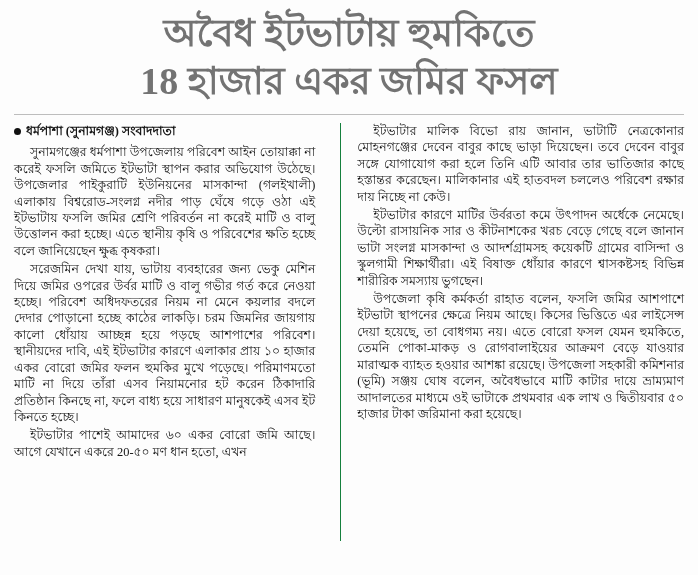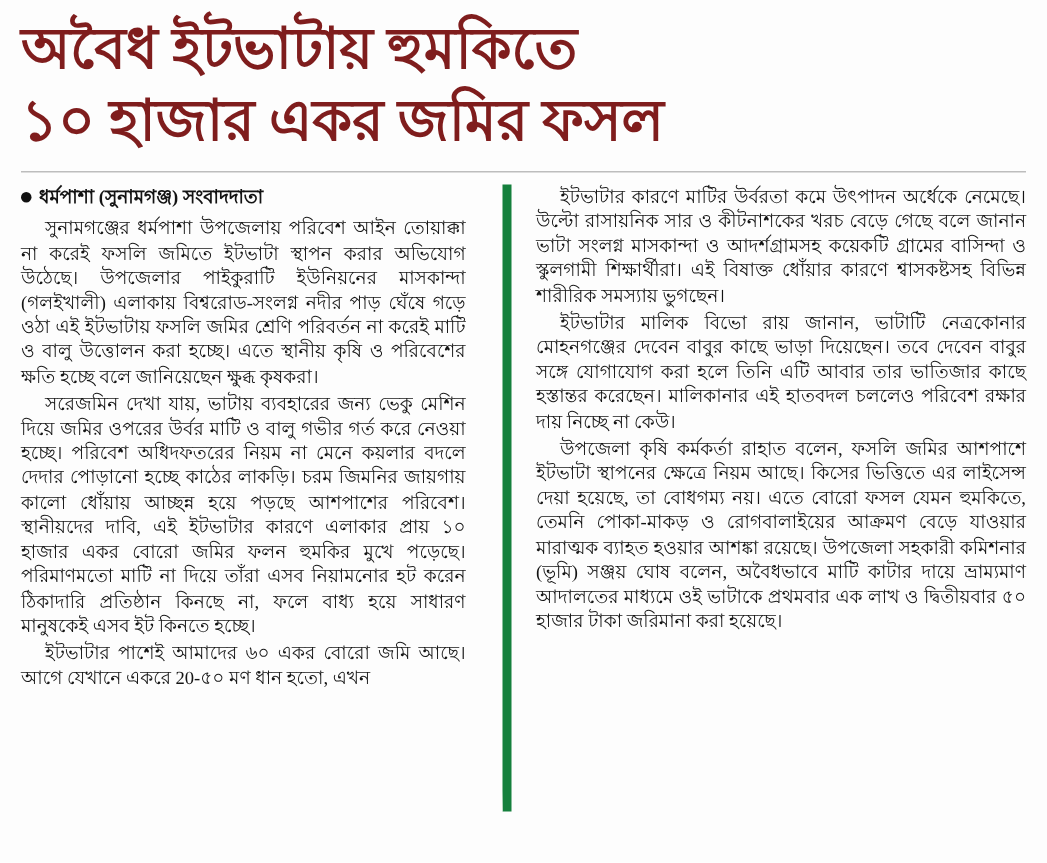--- a/index.html
+++ b/index.html
@@ -17,24 +17,24 @@
   .page {
     position: relative;
     width: 698px;
     height: 575px;
     box-sizing: border-box;
     padding: 10px 14px 6px 14px;
     background: #fdfdfd;
   }
   
   .headline {
-    text-align: left;
+    text-align: center;
     font-family: "Liberation Serif", serif;
     font-weight: bold;
-    color: #7f1d1d;
+    color: #737373;
     letter-spacing: 0px;
   }
   .headline .line1 {
     font-size: 38px;
     line-height: 46px;
     white-space: nowrap;
   }
   .headline .line2 {
     font-size: 38px;
     line-height: 46px;
@@ -55,21 +55,21 @@
   .col {
     width: 50%;
     position: relative;
     font-size: 12.4px;
     line-height: 16.4px;
     text-align: justify;
     text-justify: inter-word;
     color: #131313;
   }
   .col.left {
-    border-right: 6px solid #15803d;
+    border-right: 1px solid #15803d;
     padding-right: 25px;
     box-sizing: border-box;
   }
   .byline {
     font-weight: bold;
     font-size: 12.4px;
     margin-bottom: 5px;
     display: flex;
     align-items: center;
     gap: 5px;
@@ -99,39 +99,39 @@
     pointer-events: none;
   }
 </style>
 </head>
 <body>
 
 <div class="page">
 
   <div class="headline">
     <div class="line1">অবৈধ ইটভাটায় হুমকিতে</div>
-    <div class="line2">১০ হাজার একর জমির ফসল</div>
+    <div class="line2">18 হাজার একর জমির ফসল</div>
   </div>
 
   <div class="rule"></div>
 
   <div class="columns">
 
     <div class="col left">
       <div class="byline">
         <span class="bullet"></span>
         <span>ধর্মপাশা (সুনামগঞ্জ) সংবাদদাতা</span>
       </div>
       <p class="para first">সুনামগঞ্জের ধর্মপাশা উপজেলায় পরিবেশ আইন তোয়াক্কা না করেই ফসলি জমিতে ইটভাটা স্থাপন করার অভিযোগ উঠেছে। উপজেলার পাইকুরাটি ইউনিয়নের মাসকান্দা (গলইখালী) এলাকায় বিশ্বরোড-সংলগ্ন নদীর পাড় ঘেঁষে গড়ে ওঠা এই ইটভাটায় ফসলি জমির শ্রেণি পরিবর্তন না করেই মাটি ও বালু উত্তোলন করা হচ্ছে। এতে স্থানীয় কৃষি ও পরিবেশের ক্ষতি হচ্ছে বলে জানিয়েছেন ক্ষুব্ধ কৃষকরা।</p>
       <p class="para">সরেজমিন দেখা যায়, ভাটায় ব্যবহারের জন্য ভেকু মেশিন দিয়ে জমির ওপরের উর্বর মাটি ও বালু গভীর গর্ত করে নেওয়া হচ্ছে। পরিবেশ অধিদফতরের নিয়ম না মেনে কয়লার বদলে দেদার পোড়ানো হচ্ছে কাঠের লাকড়ি। চরম জিমনির জায়গায় কালো ধোঁয়ায় আচ্ছন্ন হয়ে পড়ছে আশপাশের পরিবেশ। স্থানীয়দের দাবি, এই ইটভাটার কারণে এলাকার প্রায় ১০ হাজার একর বোরো জমির ফলন হুমকির মুখে পড়েছে। পরিমাণমতো মাটি না দিয়ে তাঁরা এসব নিয়ামনোর হট করেন ঠিকাদারি প্রতিষ্ঠান কিনছে না, ফলে বাধ্য হয়ে সাধারণ মানুষকেই এসব ইট কিনতে হচ্ছে।</p>
       <p class="para">ইটভাটার পাশেই আমাদের ৬০ একর বোরো জমি আছে। আগে যেখানে একরে 20-৫০ মণ ধান হতো, এখন</p>
       <div class="fade"></div>
     </div>
 
     <div class="col right">
+      <p class="para">ইটভাটার মালিক বিভো রায় জানান, ভাটাটি নেত্রকোনার মোহনগঞ্জের দেবেন বাবুর কাছে ভাড়া দিয়েছেন। তবে দেবেন বাবুর সঙ্গে যোগাযোগ করা হলে তিনি এটি আবার তার ভাতিজার কাছে হস্তান্তর করেছেন। মালিকানার এই হাতবদল চললেও পরিবেশ রক্ষার দায় নিচ্ছে না কেউ।</p>
       <p class="para">ইটভাটার কারণে মাটির উর্বরতা কমে উৎপাদন অর্ধেকে নেমেছে। উল্টো রাসায়নিক সার ও কীটনাশকের খরচ বেড়ে গেছে বলে জানান ভাটা সংলগ্ন মাসকান্দা ও আদর্শগ্রামসহ কয়েকটি গ্রামের বাসিন্দা ও স্কুলগামী শিক্ষার্থীরা। এই বিষাক্ত ধোঁয়ার কারণে শ্বাসকষ্টসহ বিভিন্ন শারীরিক সমস্যায় ভুগছেন।</p>
-      <p class="para">ইটভাটার মালিক বিভো রায় জানান, ভাটাটি নেত্রকোনার মোহনগঞ্জের দেবেন বাবুর কাছে ভাড়া দিয়েছেন। তবে দেবেন বাবুর সঙ্গে যোগাযোগ করা হলে তিনি এটি আবার তার ভাতিজার কাছে হস্তান্তর করেছেন। মালিকানার এই হাতবদল চললেও পরিবেশ রক্ষার দায় নিচ্ছে না কেউ।</p>
       <p class="para">উপজেলা কৃষি কর্মকর্তা রাহাত বলেন, ফসলি জমির আশপাশে ইটভাটা স্থাপনের ক্ষেত্রে নিয়ম আছে। কিসের ভিত্তিতে এর লাইসেন্স দেয়া হয়েছে, তা বোধগম্য নয়। এতে বোরো ফসল যেমন হুমকিতে, তেমনি পোকা-মাকড় ও রোগবালাইয়ের আক্রমণ বেড়ে যাওয়ার মারাত্মক ব্যাহত হওয়ার আশঙ্কা রয়েছে। উপজেলা সহকারী কমিশনার (ভূমি) সঞ্জয় ঘোষ বলেন, অবৈধভাবে মাটি কাটার দায়ে ভ্রাম্যমাণ আদালতের মাধ্যমে ওই ভাটাকে প্রথমবার এক লাখ ও দ্বিতীয়বার ৫০ হাজার টাকা জরিমানা করা হয়েছে।</p>
       <div class="fade"></div>
     </div>
 
   </div>
 </div>
 
 </body></html>

